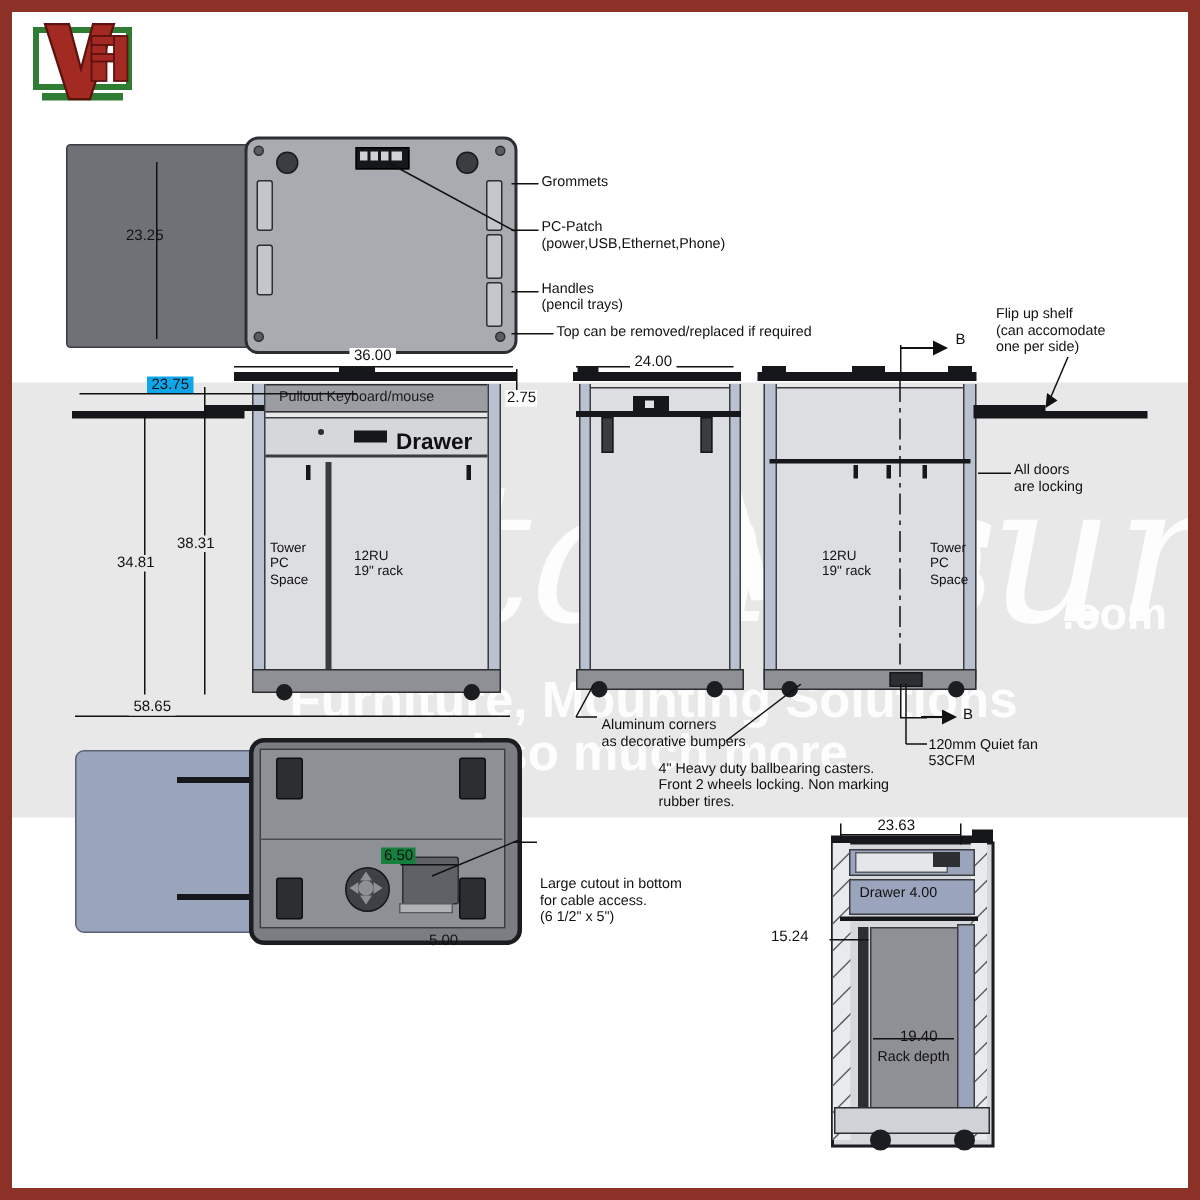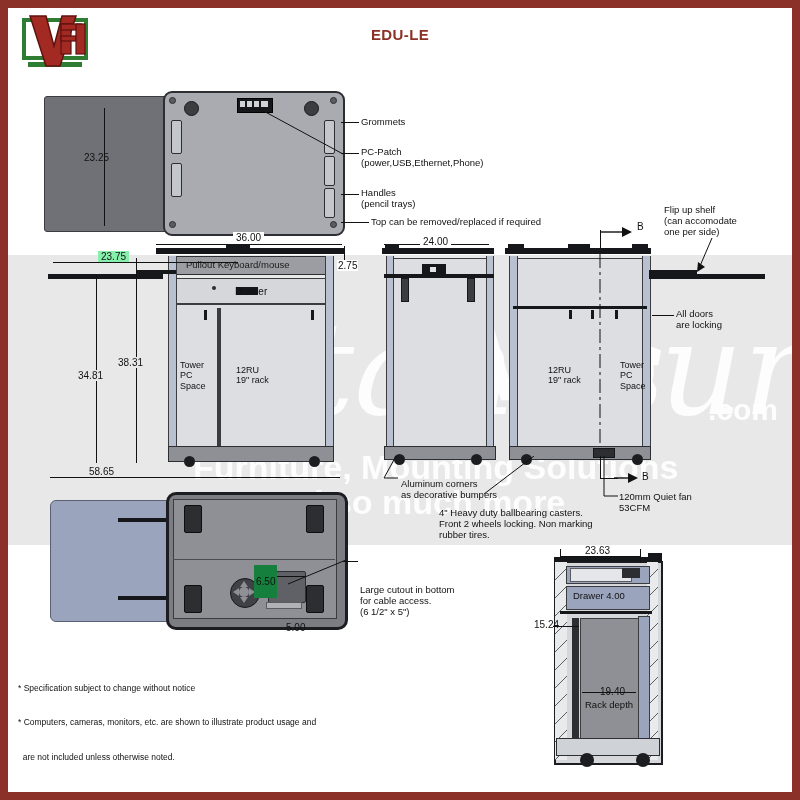--- a/index.html
+++ b/index.html
@@ -81,21 +81,20 @@
         <rect x="8" y="8" width="62" height="38" fill="none" stroke="#2f7d32" stroke-width="4"></rect>
         <rect x="12" y="50" width="54" height="5" fill="#2f7d32"></rect>
         <path d="M14 4 L30 4 L38 34 L46 4 L60 4 L44 54 L30 54 Z" fill="#a32a22" stroke="#5e120f" stroke-width="1.5"></path>
         <rect x="45" y="12" width="10" height="30" fill="#a32a22" stroke="#5e120f" stroke-width="1.2"></rect>
         <rect x="45" y="12" width="20" height="6" fill="#a32a22" stroke="#5e120f" stroke-width="1.2"></rect>
         <rect x="45" y="24" width="15" height="5" fill="#a32a22" stroke="#5e120f" stroke-width="1.2"></rect>
         <rect x="60" y="12" width="9" height="30" fill="#a32a22" stroke="#5e120f" stroke-width="1.2"></rect>
       </svg>
     </div>
 
-    <div id="title">EDU-LE</div>
 
     <div>
 
       <div class="body-dark abs" style="left:36px;top:88px;width:120px;height:134px;border:1px solid #3a3c40;border-radius:3px 0 0 3px;"></div>
 
       <div class="abs" style="left:155px;top:83px;width:178px;height:141px;background:#a9abb0;border:2px solid #2c2e32;border-radius:9px;"></div>
 
       <div class="grommet" style="left:176px;top:93px;"></div>
       <div class="grommet" style="left:296px;top:93px;"></div>
 
@@ -147,21 +146,21 @@
       <div class="dim" style="left:225px;top:224px;background:#fff;padding:0 3px;">36.00</div>
 
       <div class="edge" style="left:148px;top:240px;width:188px;height:6px;"></div>
       <div class="edge" style="left:218px;top:236px;width:24px;height:5px;"></div>
 
       <div class="abs" style="left:160px;top:248px;width:164px;height:17px;background:#9b9da2;border:1px solid #2c2e32;"></div>
       <div class="lbl" style="left:178px;top:252px;font-size:9.5px;color:#1a1a1a;">Pullout Keyboard/mouse</div>
 
       <div class="abs" style="left:164px;top:270px;width:156px;height:24px;background:#d5d7da;border:1px solid #3a3c40;"></div>
       <div class="abs" style="left:228px;top:279px;width:22px;height:8px;background:#15171a;"></div>
-      <div class="lbl" style="left:227px;top:278px;font-size:10px;">Drawer</div>
+      <div class="lbl" style="left:256px;top:278px;font-size:15px;font-weight:bold;">Drawer</div>
       <div class="abs" style="left:204px;top:278px;width:4px;height:4px;border-radius:50%;background:#2c2e32;"></div>
 
       <div class="panel" style="left:164px;top:296px;width:156px;height:148px;background:#dcdee1;"></div>
       <div class="post" style="left:160px;top:248px;width:7px;height:200px;"></div>
       <div class="post" style="left:317px;top:248px;width:7px;height:200px;"></div>
 
       <div class="abs" style="left:209px;top:300px;width:4px;height:138px;background:#3a3c40;"></div>
 
       <div class="abs" style="left:196px;top:302px;width:3px;height:10px;background:#15171a;"></div>
       <div class="abs" style="left:303px;top:302px;width:3px;height:10px;background:#15171a;"></div>
@@ -172,21 +171,21 @@
       <div class="lbl" style="left:228px;top:357px;">12RU
 19" rack</div>
 
       <div class="abs" style="left:160px;top:438px;width:164px;height:14px;background:#8e9095;border:1px solid #2c2e32;"></div>
       <div class="caster" style="left:176px;top:448px;"></div>
       <div class="caster" style="left:301px;top:448px;"></div>
 
       <div class="edge" style="left:40px;top:266px;width:115px;height:5px;"></div>
       <div class="edge" style="left:128px;top:262px;width:40px;height:4px;"></div>
       <div class="hline" style="left:45px;top:254px;width:185px;"></div>
-      <div class="dim" style="left:90px;top:243px;background:#86efac;padding:0 3px;">23.75</div>
+      <div class="dim" style="left:90px;top:243px;background:#0ea5e9;padding:0 3px;">23.75</div>
 
       <div class="vline" style="left:336px;top:238px;height:24px;"></div>
       <div class="dim" style="left:329px;top:252px;background:#fff;padding:0 1px;">2.75</div>
 
       <div class="vline" style="left:128px;top:250px;height:205px;"></div>
       <div class="dim" style="left:108px;top:349px;background:#e8e8e8;padding:0 2px;">38.31</div>
 
       <div class="vline" style="left:88px;top:268px;height:187px;"></div>
       <div class="dim" style="left:68px;top:362px;background:#e8e8e8;padding:0 2px;">34.81</div>
     </div>
@@ -320,21 +319,21 @@
       <div class="abs" style="left:222px;top:570px;width:28px;height:28px;border-radius:50%;background:#3f4146;border:1px solid #15171a;"></div>
       <svg class="abs" style="left:222px;top:570px;width:28px;height:28px;">
         <circle cx="14" cy="14" r="5" fill="#8e9095"></circle>
         <path d="M14 3 L18 9 L10 9 Z M25 14 L19 18 L19 10 Z M14 25 L10 19 L18 19 Z M3 14 L9 10 L9 18 Z" fill="#8e9095"></path>
       </svg>
 
       <div class="abs" style="left:260px;top:563px;width:36px;height:30px;background:#5f6166;border:1px solid #2c2e32;border-radius:2px;"></div>
       <div class="abs" style="left:258px;top:594px;width:34px;height:5px;background:#b0b2b6;border:1px solid #5a5c60;"></div>
 
       <div class="hline" style="left:259px;top:568px;width:38px;"></div>
-      <div class="dim" style="left:246px;top:557px;background:#15803d;padding:11px 2px;">6.50</div>
+      <div class="dim" style="left:246px;top:557px;background:#15803d;padding:0 2px;">6.50</div>
       <div class="dim" style="left:278px;top:578px;background:transparent;margin-top:36px;">5.00</div>
 
       <svg class="abs" style="left:276px;top:550px;width:66px;height:30px;">
         <line x1="4" y1="26" x2="62" y2="2" stroke="#111" stroke-width="1"></line>
       </svg>
       <div class="hline" style="left:334px;top:553px;width:16px;"></div>
       <div class="note" style="left:352px;top:576px;">Large cutout in bottom
 for cable access.
 (6 1/2" x 5")</div>
     </div>
@@ -396,30 +395,25 @@
 
       <div class="abs" style="left:572px;top:610px;width:58px;height:120px;background:#8e9095;border:1px solid #3a3c40;"></div>
       <div class="abs" style="left:564px;top:610px;width:7px;height:120px;background:#2c2e32;"></div>
       <div class="abs" style="left:630px;top:608px;width:10px;height:122px;background:#9aa5bd;border:1px solid #3a3c40;"></div>
 
       <div class="dim" style="left:592px;top:678px;">19.40</div>
       <div class="lbl" style="left:577px;top:692px;font-size:9.5px;">Rack depth</div>
       <div class="hline" style="left:574px;top:684px;width:54px;"></div>
 
       <div class="hline" style="left:545px;top:618px;width:26px;"></div>
-      <div class="dim" style="left:506px;top:611px;margin-left:20px;">15.24</div>
+      <div class="dim" style="left:506px;top:611px;">15.24</div>
 
       <div class="abs" style="left:548px;top:730px;width:102px;height:16px;background:#cfd2d6;border:1px solid #2c2e32;"></div>
       <div class="abs" style="left:572px;top:745px;width:14px;height:14px;border-radius:50%;background:#1b1d20;"></div>
       <div class="abs" style="left:628px;top:745px;width:14px;height:14px;border-radius:50%;background:#1b1d20;"></div>
 
       <div class="vline" style="left:552px;top:541px;height:10px;"></div>
       <div class="vline" style="left:632px;top:541px;height:14px;"></div>
     </div>
 
-    <div id="footer">
-      <div>* Specification subject to change without notice</div>
-      <div>* Computers, cameras, monitors, etc. are shown to illustrate product usage and</div>
-      <div>  are not included unless otherwise noted.</div>
-    </div>
 
   </div>
 </div>
 
 </body></html>

